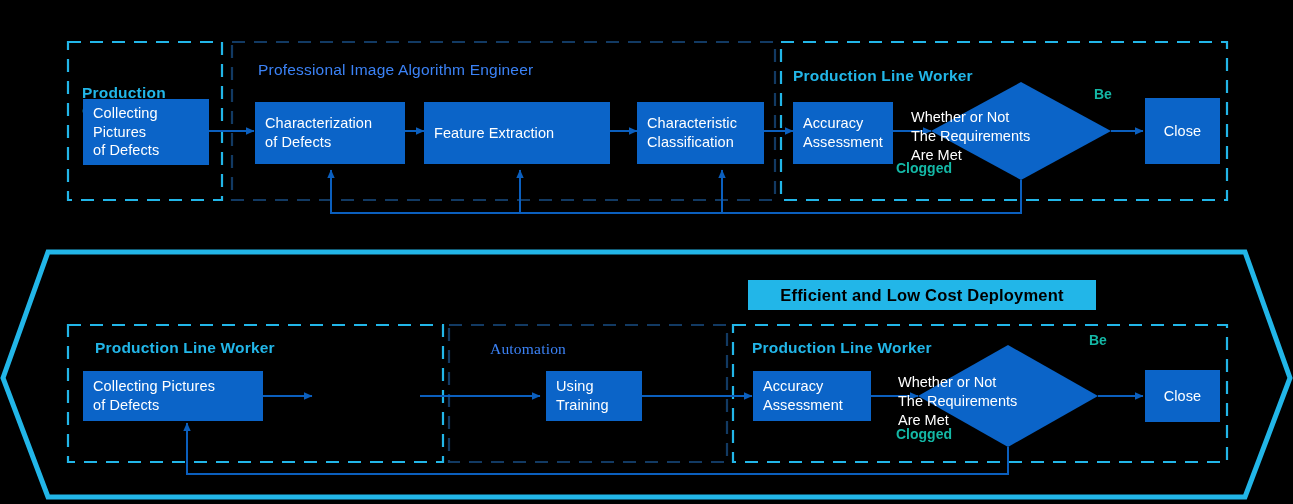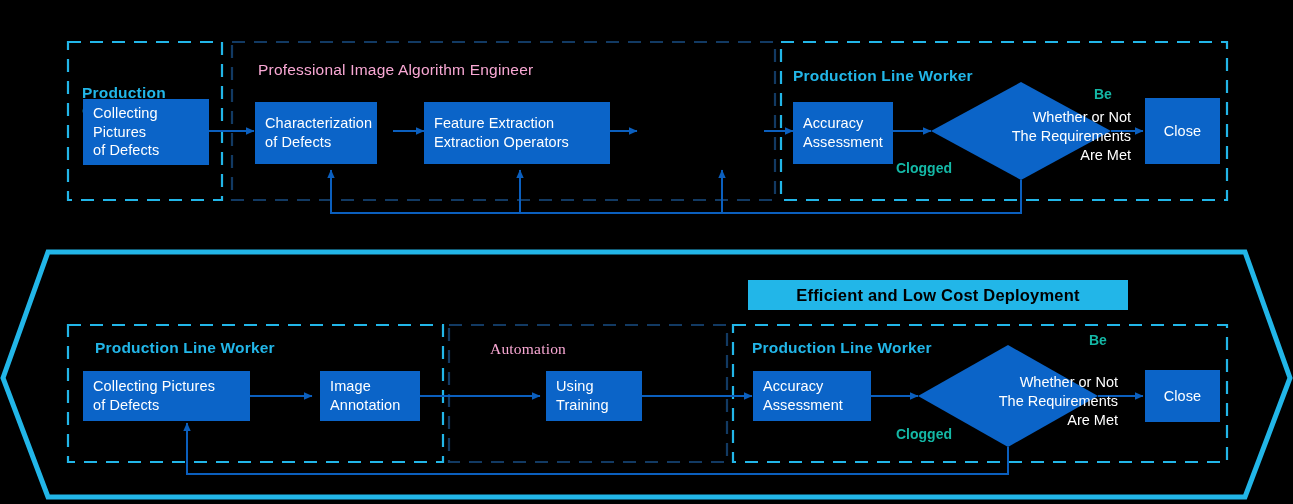--- a/index.html
+++ b/index.html
@@ -38,56 +38,56 @@
     line-height: 1.28;
     letter-spacing: 0.1px;
   }
   .node span { display: block; white-space: nowrap; }
 
   .diamond-label {
     position: absolute;
     color: #ffffff;
     font-size: 14.5px;
     line-height: 1.3;
-    text-align: right;
+    text-align: left;
     width: 220px;
     pointer-events: none;
   }
   .diamond-label span { display: block; white-space: nowrap; }
 
   .group-title {
     position: absolute;
     font-size: 15.5px;
     font-weight: 600;
     white-space: nowrap;
     letter-spacing: 0.2px;
   }
   .group-title.cyan { color: #22b6e8; }
-  .group-title.navy { color: #f9a8d4; font-weight: 500; }
+  .group-title.navy { color: #3b82f6; font-weight: 500; }
 
   .edge-label {
     position: absolute;
     color: #14b8a6;
     font-size: 14px;
     font-weight: 600;
     white-space: nowrap;
   }
 
   .banner {
     position: absolute;
     background: #22b6e8;
     color: #000000;
     font-size: 16.5px;
     font-weight: 700;
     letter-spacing: 0.2px;
     display: flex;
     align-items: center;
     justify-content: center;
     white-space: nowrap;
-    padding: 0 30px;
+    padding: 0 14px;
   }
 </style>
 </head>
 <body>
 
 <div id="stage">
 
   <svg class="svg-layer" viewBox="0 0 1293 504">
     <defs>
       <marker id="arrowBlue" markerWidth="9" markerHeight="9" refX="8" refY="4.5" orient="auto" markerUnits="userSpaceOnUse">
@@ -153,30 +153,33 @@
   <div class="group-title navy" style="left:258px; top:61px;">Professional Image Algorithm Engineer</div>
 
   <div class="group-title cyan" style="left:793px; top:67px;">Production Line Worker</div>
 
   <div class="node" style="left:83px; top:99px; width:126px; height:66px;">
     <span>Collecting</span>
     <span>Pictures</span>
     <span>of Defects</span>
   </div>
 
-  <div class="node" style="left:255px; top:102px; width:122px; height:62px;">
+  <div class="node" style="left:255px; top:102px; width:150px; height:62px;">
     <span>Characterization</span>
     <span>of Defects</span>
   </div>
 
   <div class="node" style="left:424px; top:102px; width:186px; height:62px;">
     <span>Feature Extraction</span>
-    <span>Extraction Operators</span>
-  </div>
-
+  </div>
+
+  <div class="node" style="left:637px; top:102px; width:127px; height:62px;">
+    <span>Characteristic</span>
+    <span>Classification</span>
+  </div>
 
   <div class="node" style="left:793px; top:102px; width:100px; height:62px;">
     <span>Accuracy</span>
     <span>Assessment</span>
   </div>
 
   <div class="node" style="left:1145px; top:98px; width:75px; height:66px; align-items:center; justify-content:center;">
     <span style="text-align:center;">Close</span>
   </div>
 
@@ -191,29 +194,25 @@
   <div class="edge-label" style="left:896px; top:160px;">Clogged</div>
 
   <div class="banner" style="left:748px; top:280px; width:320px; height:30px;">Efficient and Low Cost Deployment</div>
 
   <div class="group-title cyan" style="left:95px; top:339px;">Production Line Worker</div>
 
   <div class="group-title navy" style="left:490px; top:340px;font-family:Liberation Serif, serif;">Automation</div>
 
   <div class="group-title cyan" style="left:752px; top:339px;">Production Line Worker</div>
 
-  <div class="node" style="left:83px; top:371px; width:167px; height:50px;">
+  <div class="node" style="left:83px; top:371px; width:180px; height:50px;">
     <span>Collecting Pictures</span>
     <span>of Defects</span>
   </div>
 
-  <div class="node" style="left:320px; top:371px; width:100px; height:50px;">
-    <span>Image</span>
-    <span>Annotation</span>
-  </div>
 
   <div class="node" style="left:546px; top:371px; width:96px; height:50px;">
     <span>Using</span>
     <span>Training</span>
   </div>
 
   <div class="node" style="left:753px; top:371px; width:118px; height:50px;">
     <span>Accuracy</span>
     <span>Assessment</span>
   </div>

